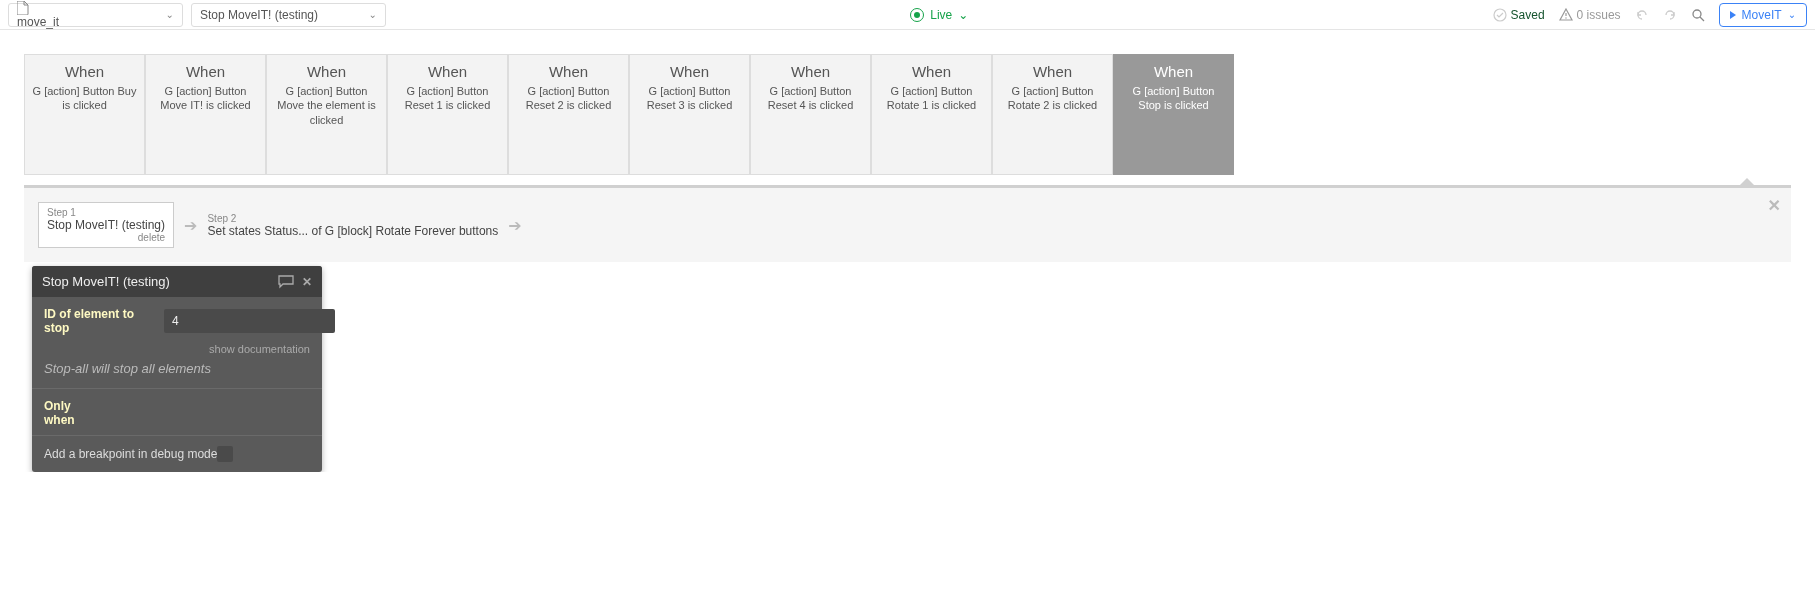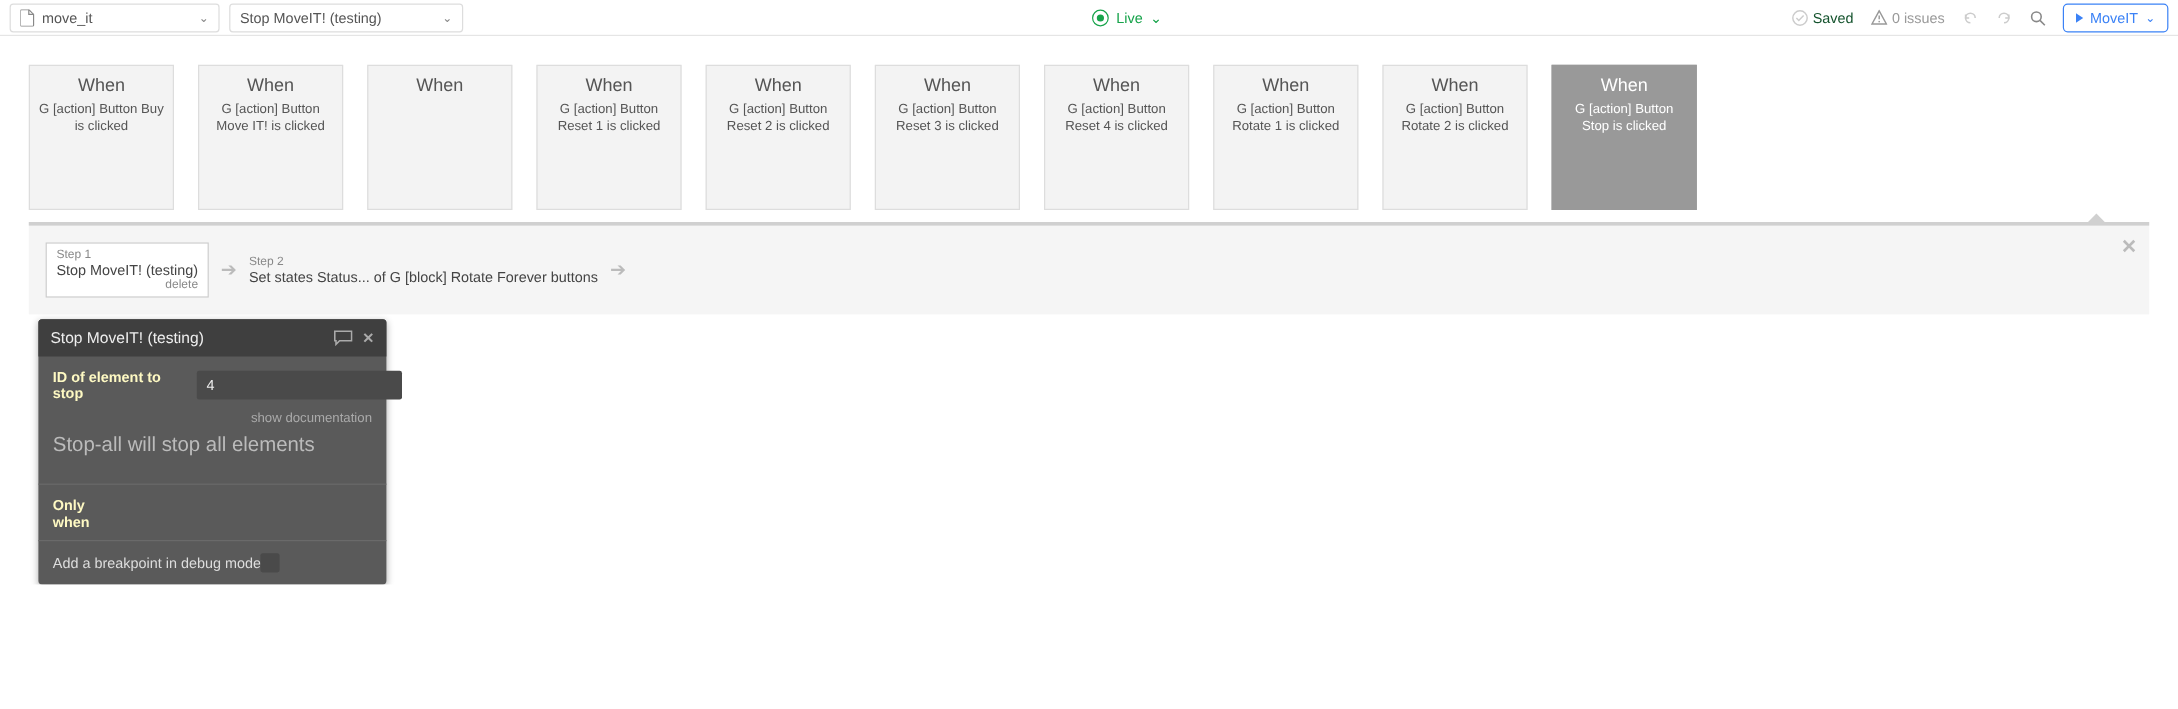--- a/index.html
+++ b/index.html
@@ -16,21 +16,21 @@
   .live-btn { display: flex; align-items: center; gap: 6px; color: #16a34a; font-size: 12px; cursor: pointer; padding: 0 8px; height: 24px; }
   .live-btn .dot { width: 14px; height: 14px; border-radius: 50%; border: 1.5px solid #16a34a; display:flex; align-items:center; justify-content:center; }
   .live-btn .dot::after { content:""; width:6px;height:6px;border-radius:50%; background:#16a34a;}
   .right-tools { display: flex; align-items: center; gap: 14px; color: #999; font-size: 12px; }
   .right-tools .tool { display: flex; align-items: center; gap: 4px; cursor: pointer; }
   .right-tools .ico { width:14px; height:14px; display:inline-flex; align-items:center; justify-content:center; }
   .preview-btn { display:flex; align-items:center; gap:6px; border:1px solid #3b82f6; color:#3b82f6; border-radius:4px; height:24px; padding:0 10px; cursor:pointer; font-size:12px;}
   .preview-btn .tri { width:0;height:0;border-left:6px solid #3b82f6;border-top:4px solid transparent;border-bottom:4px solid transparent;}
 
   
-  .cards { display:flex; gap:20px; padding:24px 24px 10px 24px; }
+  .cards { display:flex; padding:24px 24px 10px 24px; }
   .card { width:121px; height:121px; border:1px solid #ddd; background:#f3f3f3; padding:8px 6px; text-align:center; font-size:12px; color:#555; cursor:pointer; display:flex; flex-direction:column; }
   .card.active { background:#999; border-color:#999; color:#fff; }
   .card .when { font-size:15px; font-weight:400; margin-bottom:4px; }
   .card .desc { font-size:11px; line-height:1.3; }
 
   
   .strip-wrap { padding: 0 24px; position:relative;}
   .strip-pointer { position:absolute; top:-7px; right: 60px; width:0;height:0;border-left:8px solid transparent;border-right:8px solid transparent;border-bottom:8px solid #d0d0d0;}
   .strip { border-top:3px solid #d0d0d0; background:#f5f5f5; padding:14px 14px; display:flex; align-items:center; gap:10px; position:relative; min-height:70px;}
   .strip-close { position:absolute; top:8px; right:10px; color:#bbb; font-size:16px; cursor:pointer; font-weight:bold;}
@@ -49,33 +49,33 @@
   .panel-header { background:#3f3f3f; padding:8px 10px; display:flex; align-items:center; justify-content:space-between; border-radius:3px 3px 0 0;}
   .panel-header .title { color:#eee; font-size:13px;}
   .panel-header .hicons { display:flex; gap:8px; color:#aaa;}
   .panel-header .hicons span { cursor:pointer; }
   .panel-body { padding:10px 12px; }
   .prow { display:flex; align-items:center; gap:10px; margin-bottom:8px;}
   .plabel { color:#fef9c3; flex:0 0 110px;font-weight:bold;}
   .pinput { flex:1; background:#4a4a4a; border:none; color:#eee; padding:5px 8px; font-size:12px; border-radius:2px;}
   .pinput::placeholder { color:#999;}
   .plink { text-align:right; color:#aaa; font-size:11px; margin-bottom:6px; cursor:pointer;}
-  .pnote { color:#bbb; font-size:17px; margin-bottom:22px;}
+  .pnote { color:#bbb; font-size:13px; margin-bottom:12px;font-style:italic;}
   .divider { border-top:1px solid #6a6a6a; margin:6px -12px 10px -12px;}
   .pcheckrow { display:flex; align-items:center; justify-content:flex-start;}
   .pcheck { width:16px; height:16px; background:#4a4a4a; border-radius:2px;}
   
   svg { display:block; }
 </style>
 </head>
 <body>
 
 <div class="topbar">
   <div class="dropdown dd-page">
-    <span style="display:flex;align-items:flex-end;">
+    <span style="display:flex;align-items:flex-start;flex-direction:column;">
       <span class="file-icon">
         <svg width="12" height="14" viewBox="0 0 12 14">
             <path d="M1 0h6l4 4v9a1 1 0 0 1-1 1H1a1 1 0 0 1-1-1V1a1 1 0 0 1 1-1z" fill="none" stroke="#888" stroke-width="1"></path>
             <path d="M7 0v4h4" fill="none" stroke="#888" stroke-width="1"></path>
           </svg>
       </span>
       <span>move_it</span>
     </span>
     <span class="chev">⌄</span>
   </div>
@@ -146,20 +146,21 @@
     <div class="card">
       <div class="when">When</div>
       <div class="desc">G [action] Button Buy is clicked</div>
     </div>
     <div class="card">
       <div class="when">When</div>
       <div class="desc">G [action] Button Move IT! is clicked</div>
     </div>
     <div class="card">
       <div class="when">When</div>
+      <div class="desc">G [action] Button Move the element is clicked</div>
     </div>
     <div class="card">
       <div class="when">When</div>
       <div class="desc">G [action] Button Reset 1 is clicked</div>
     </div>
     <div class="card">
       <div class="when">When</div>
       <div class="desc">G [action] Button Reset 2 is clicked</div>
     </div>
     <div class="card">

